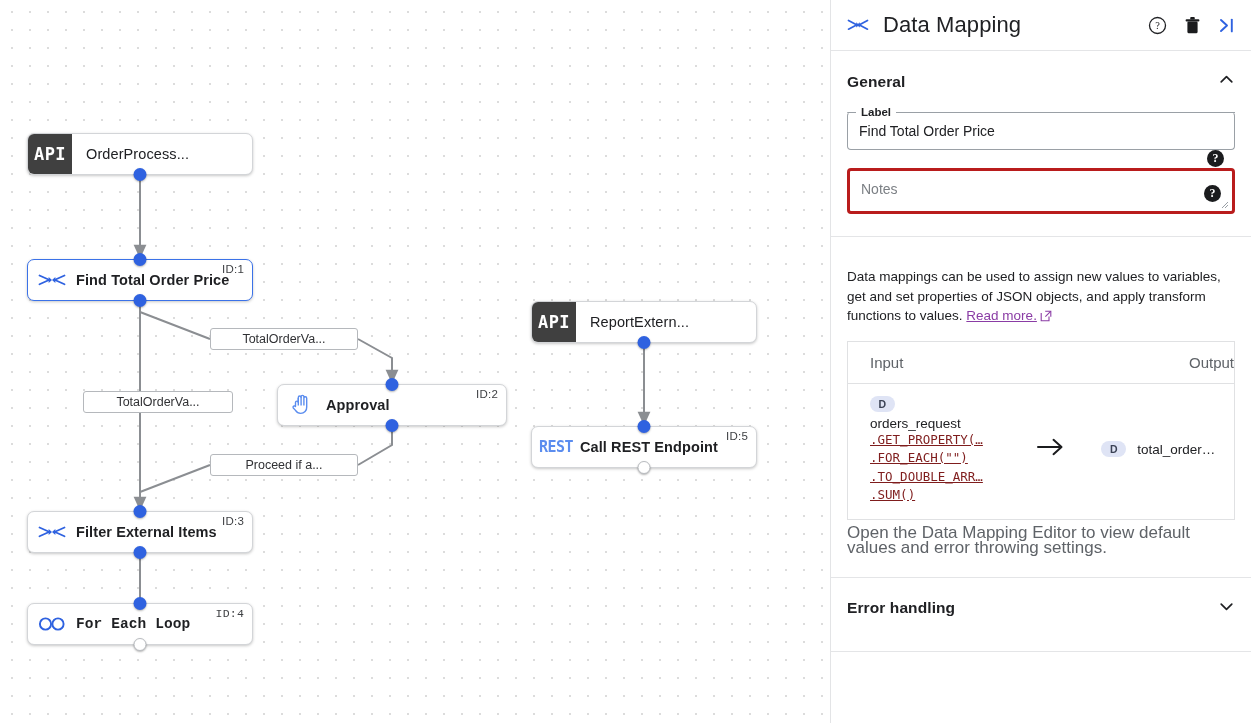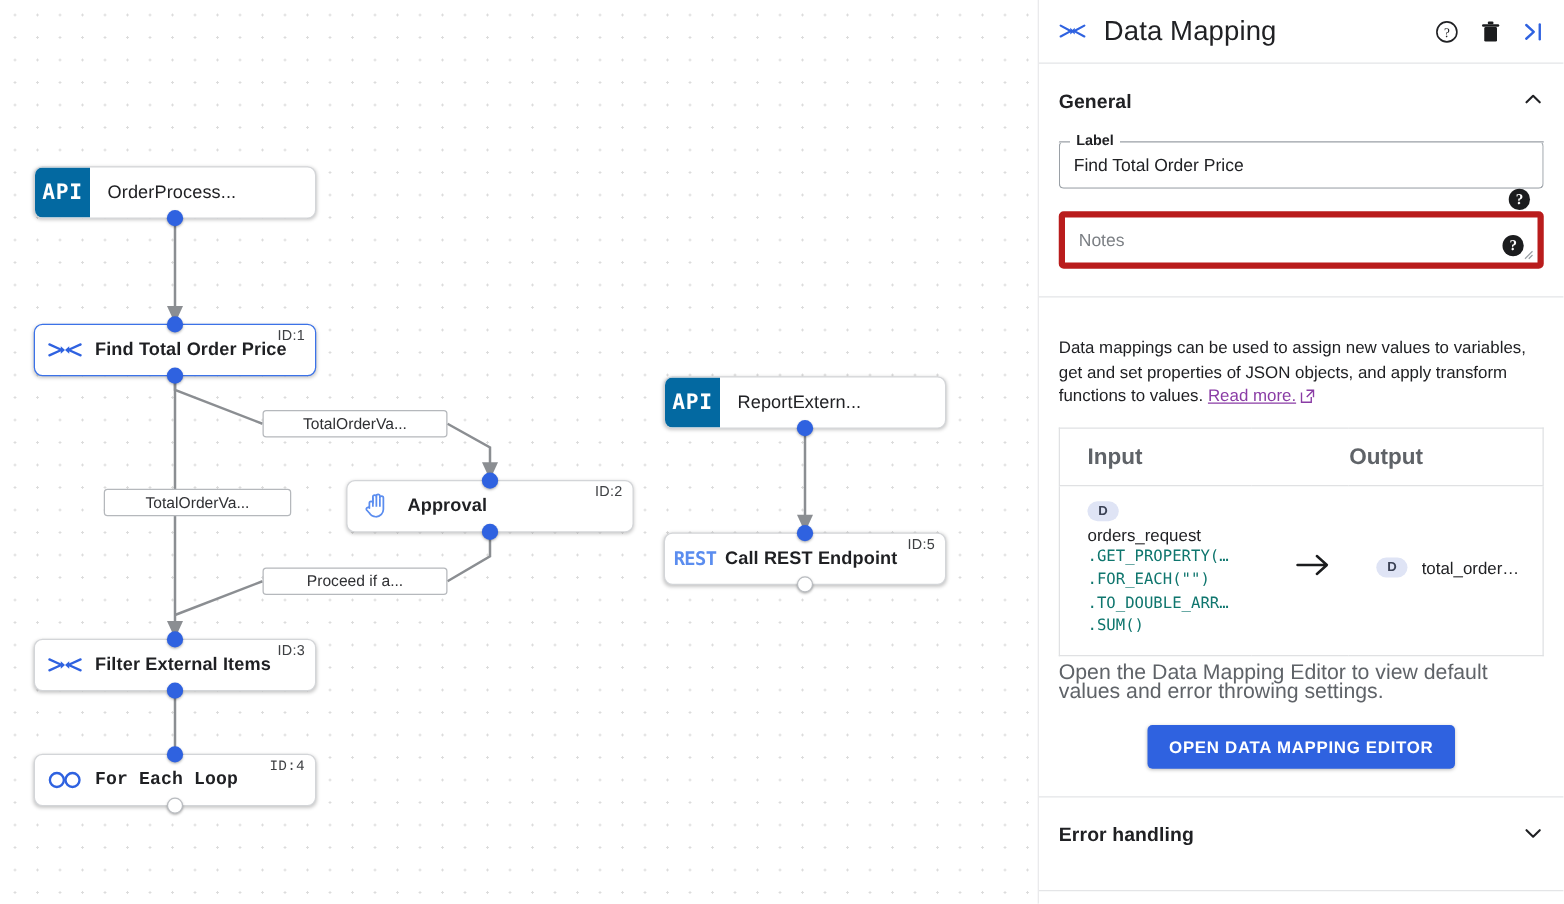--- a/index.html
+++ b/index.html
@@ -25,21 +25,21 @@
   .node{
     position:absolute;box-sizing:border-box;
     background:#fff;border:1px solid #d3d5d8;border-radius:7px;
     box-shadow:0 1px 3px rgba(0,0,0,.22);
     display:flex;align-items:center;overflow:visible;
   }
   .node.selected{border:1.6px solid #3b72e8;}
   .node .nbody{display:flex;align-items:center;width:100%;height:100%;border-radius:6px;overflow:hidden;}
   .node .badge{
     flex:0 0 auto;align-self:stretch;display:flex;align-items:center;justify-content:center;
-    background:#0369a1;color:#fff;width:44px;
+    background:#404040;color:#fff;width:44px;
     font-family:"DejaVu Sans Mono","Liberation Mono",monospace;
     font-weight:700;font-size:17px;letter-spacing:.5px;
   }
   .node .icoslot{flex:0 0 auto;width:48px;display:flex;align-items:center;justify-content:center;}
   .node .ntitle{font-size:14.5px;font-weight:700;color:#1f2023;white-space:nowrap;letter-spacing:.1px;}
   .node .ntitle.plain{font-weight:400;color:#202124;padding-left:14px;font-size:14.5px;}
   .node .restmark{
     flex:0 0 auto;width:48px;text-align:center;color:#5b8def;font-weight:700;font-size:15px;
     font-family:"DejaVu Sans Mono","Liberation Mono",monospace;letter-spacing:-.5px;
   }
@@ -107,48 +107,48 @@
   .notchline .rseg{flex:1 1 auto;height:1px;background:#9aa0a6;}
   .fieldval{font-size:14px;color:#202124;}
   .fieldph{font-size:14px;color:#7b7f84;}
   .qmark{
     position:absolute;right:11px;width:17px;height:17px;border-radius:50%;
     background:#1b1c1e;color:#fff;font-size:12px;font-weight:700;
     display:flex;align-items:center;justify-content:center;cursor:pointer;
     font-family:"Liberation Serif",serif;
   }
   .notesbox{
-    box-sizing:border-box;width:100%;height:46px;border:5px solid #b91c1c;border-radius:4px;
+    box-sizing:border-box;width:100%;height:46px;border:3px solid #b91c1c;border-radius:4px;
     position:relative;display:flex;align-items:flex-start;padding:10px 40px 0 11px;background:#fff;
   }
   .resize{
     position:absolute;right:3px;bottom:2px;width:9px;height:9px;pointer-events:none;
   }
 
   .body{font-size:13.5px;line-height:19.5px;color:#202124;}
   .rlink{color:#8a3ca5;text-decoration:underline;cursor:pointer;}
   .extico{display:inline-block;vertical-align:-2px;margin-left:3px;}
 
   table.mapt{width:100%;border-collapse:collapse;margin-top:13px;
              border:1px solid #e0e1e3;border-radius:3px;}
   table.mapt th{
-    text-align:left;font-weight:700;font-size:18px;color:#5f6368;
+    text-align:left;font-weight:400;font-size:15px;color:#5f6368;
     padding:12px 0 12px 22px;border-bottom:1px solid #e0e1e3;
   }
-  table.mapt th.outcol{padding-left:0;text-align:left;margin-top:40px;}
+  table.mapt th.outcol{padding-left:0;text-align:right;margin-top:40px;}
   table.mapt td{vertical-align:middle;padding:10px 0 14px 22px;}
   .dbadge{
     display:inline-flex;align-items:center;justify-content:center;
     width:25px;height:16px;border-radius:9px;background:#dfe4f5;color:#3b4255;
     font-size:10.5px;font-weight:700;letter-spacing:.3px;
   }
   .varname{font-size:13.5px;color:#202124;margin-top:4px;}
   .chain{
     font-family:"DejaVu Sans Mono","Liberation Mono",monospace;
-    font-size:12.5px;line-height:18.5px;color:#0f766e;white-space:pre;
+    font-size:12.5px;line-height:18.5px;color:#7f1d1d;white-space:pre;text-decoration:underline;
   }
   .arrowcell{text-align:center;width:56px;padding-left:0;}
   .outcell{padding-left:0;}
   .outrow{display:flex;align-items:center;gap:11px;}
   .outname{font-size:13.5px;color:#202124;}
   .hint{font-size:17px;color:#5f6368;margin-top:5px;line-height:15px;}
   .btnrow{display:flex;justify-content:center;margin-top:20px;}
   .primary{
     background:#2f62e0;color:#fff;border:none;border-radius:4px;
     padding:10px 17px;font-size:13.5px;font-weight:700;letter-spacing:.55px;
@@ -405,23 +405,20 @@
                 <span class="dbadge">D</span>
                 <span class="outname">total_order…</span>
               </span>
             </td>
           </tr>
         </tbody>
       </table>
 
       <div class="hint">Open the Data Mapping Editor to view default values and error throwing settings.</div>
 
-      <div class="btnrow">
-        <button class="primary">OPEN DATA MAPPING EDITOR</button>
-      </div>
     </div>
 
     <div class="divider"></div>
 
     <div class="section" style="padding-top:20px;padding-bottom:32px;">
       <div class="sechead">
         <span class="stxt">Error handling</span>
         <span>
           <svg class="chev" viewBox="0 0 17 17">
               <path d="M3.2,6.2 L8.5,11.4 L13.8,6.2" fill="none" stroke="#202124" stroke-width="1.7" stroke-linecap="round" stroke-linejoin="round"></path>

